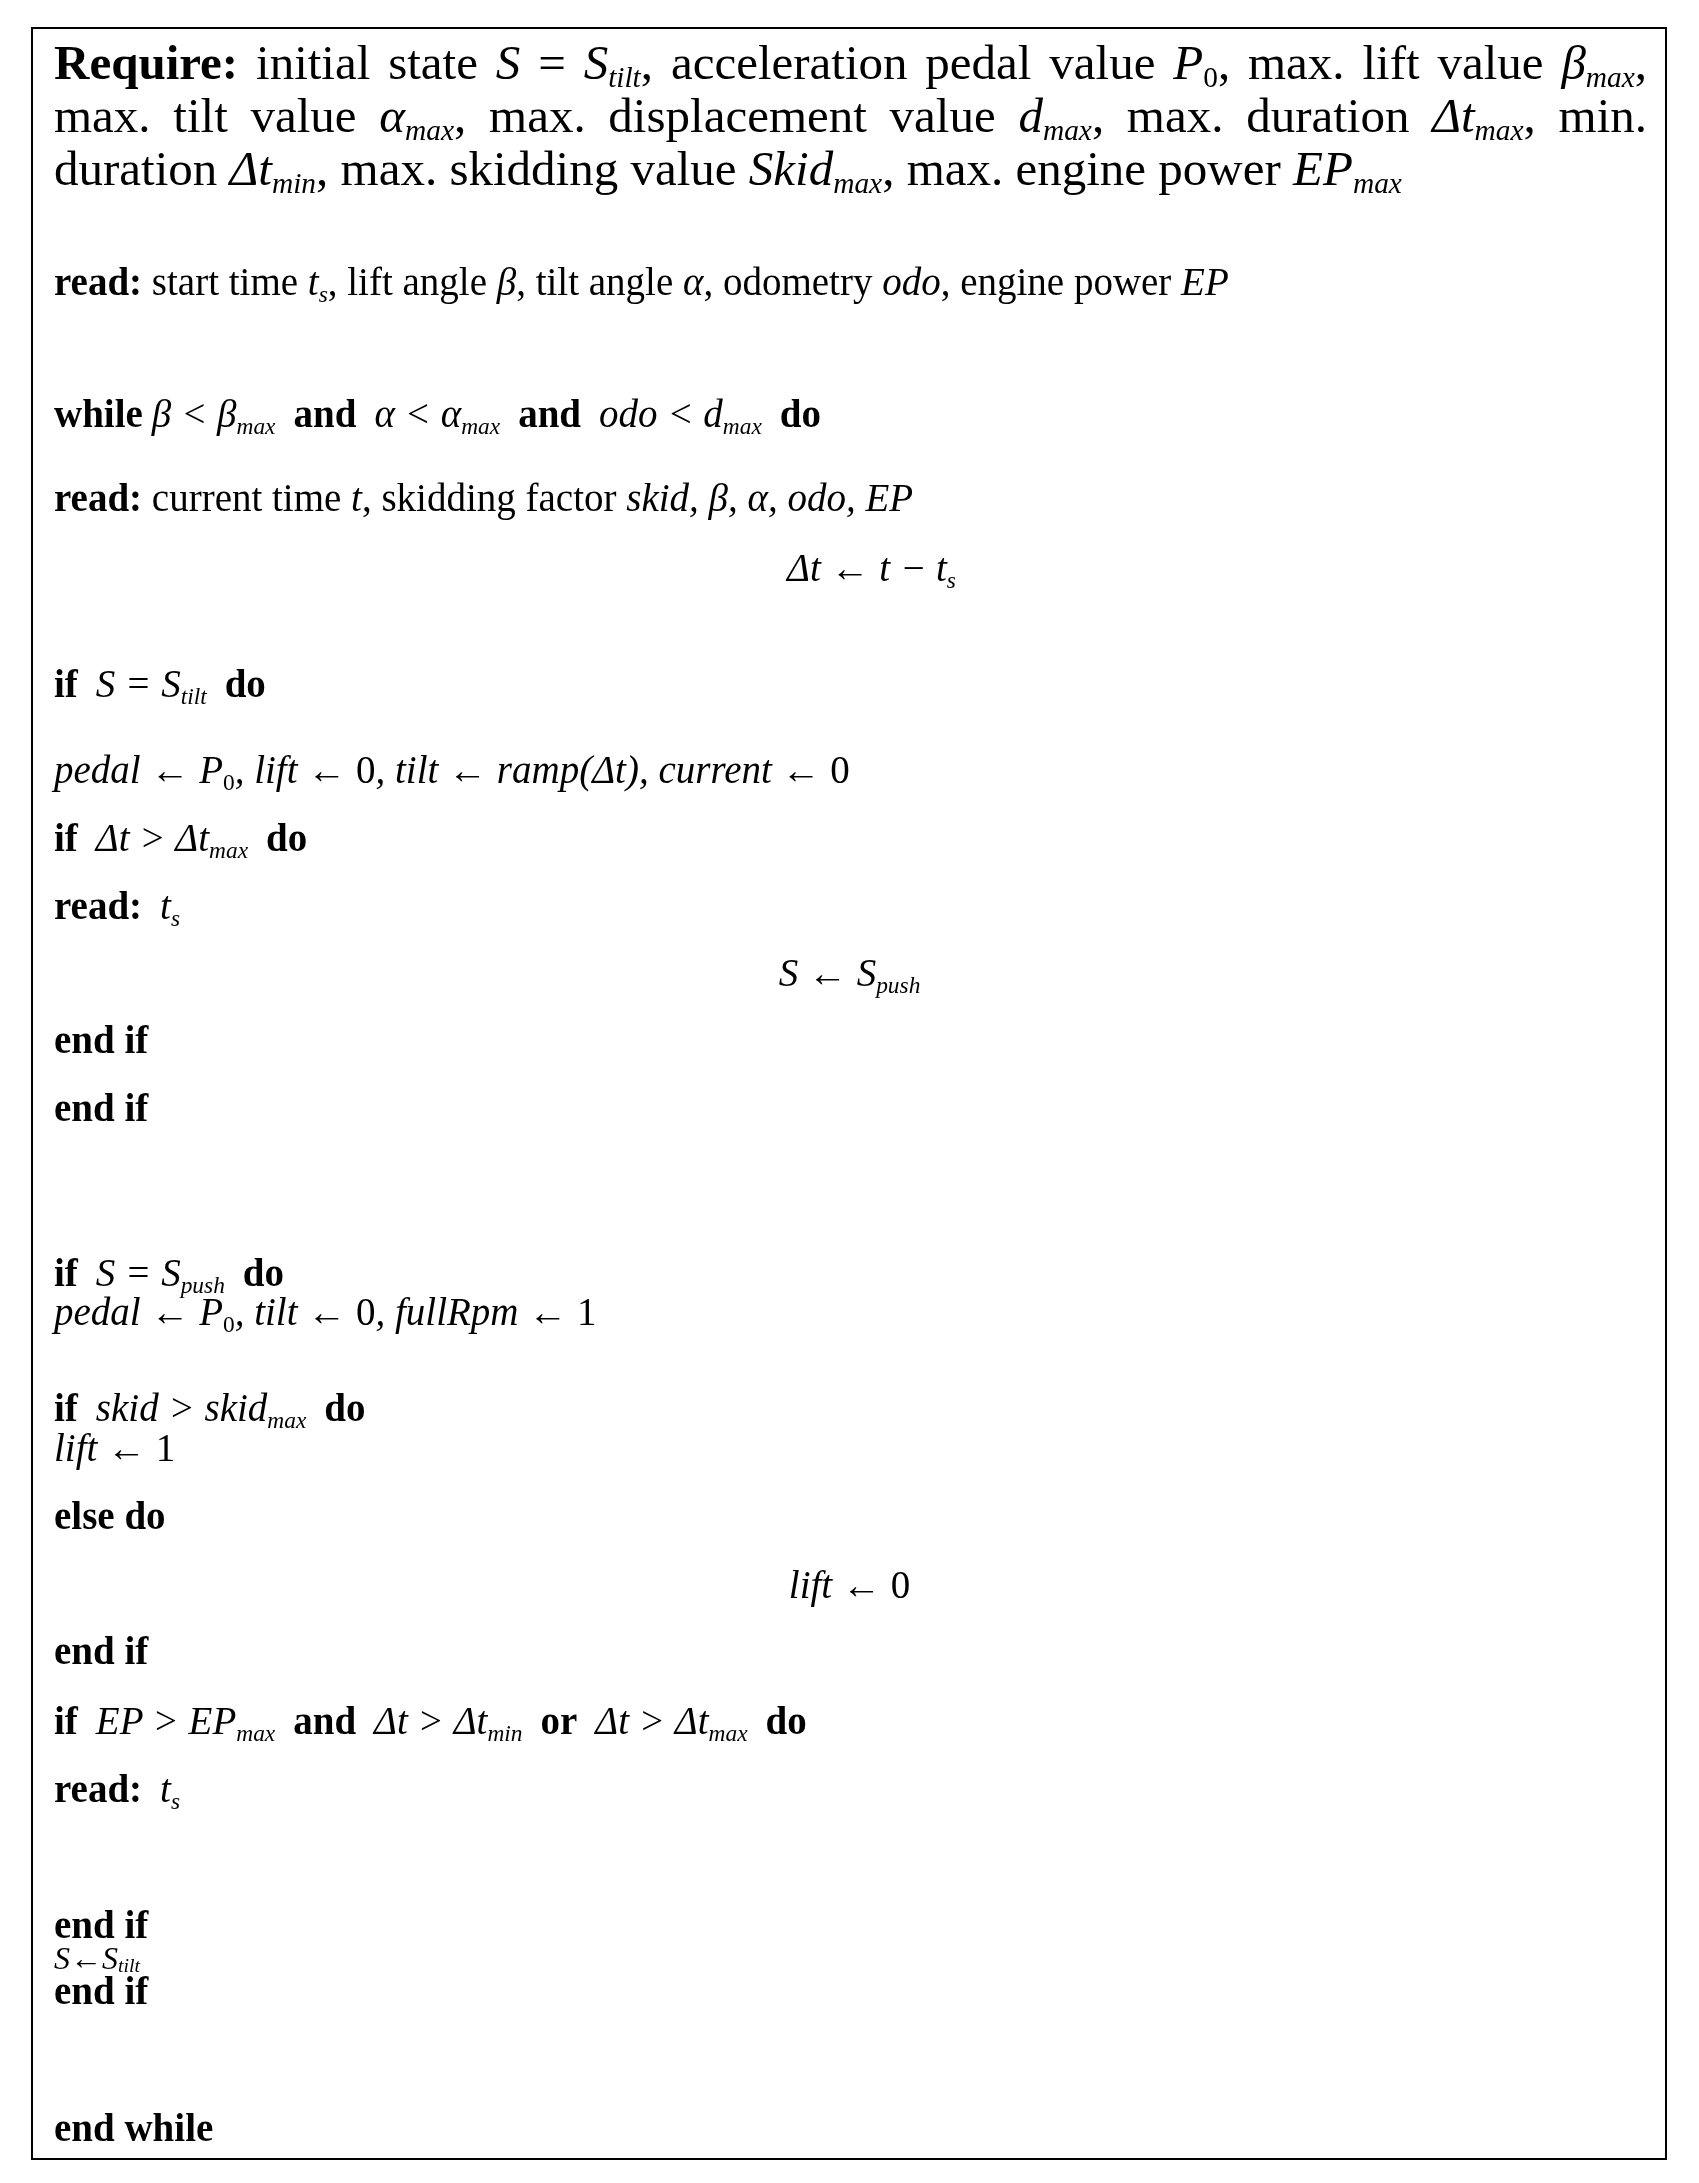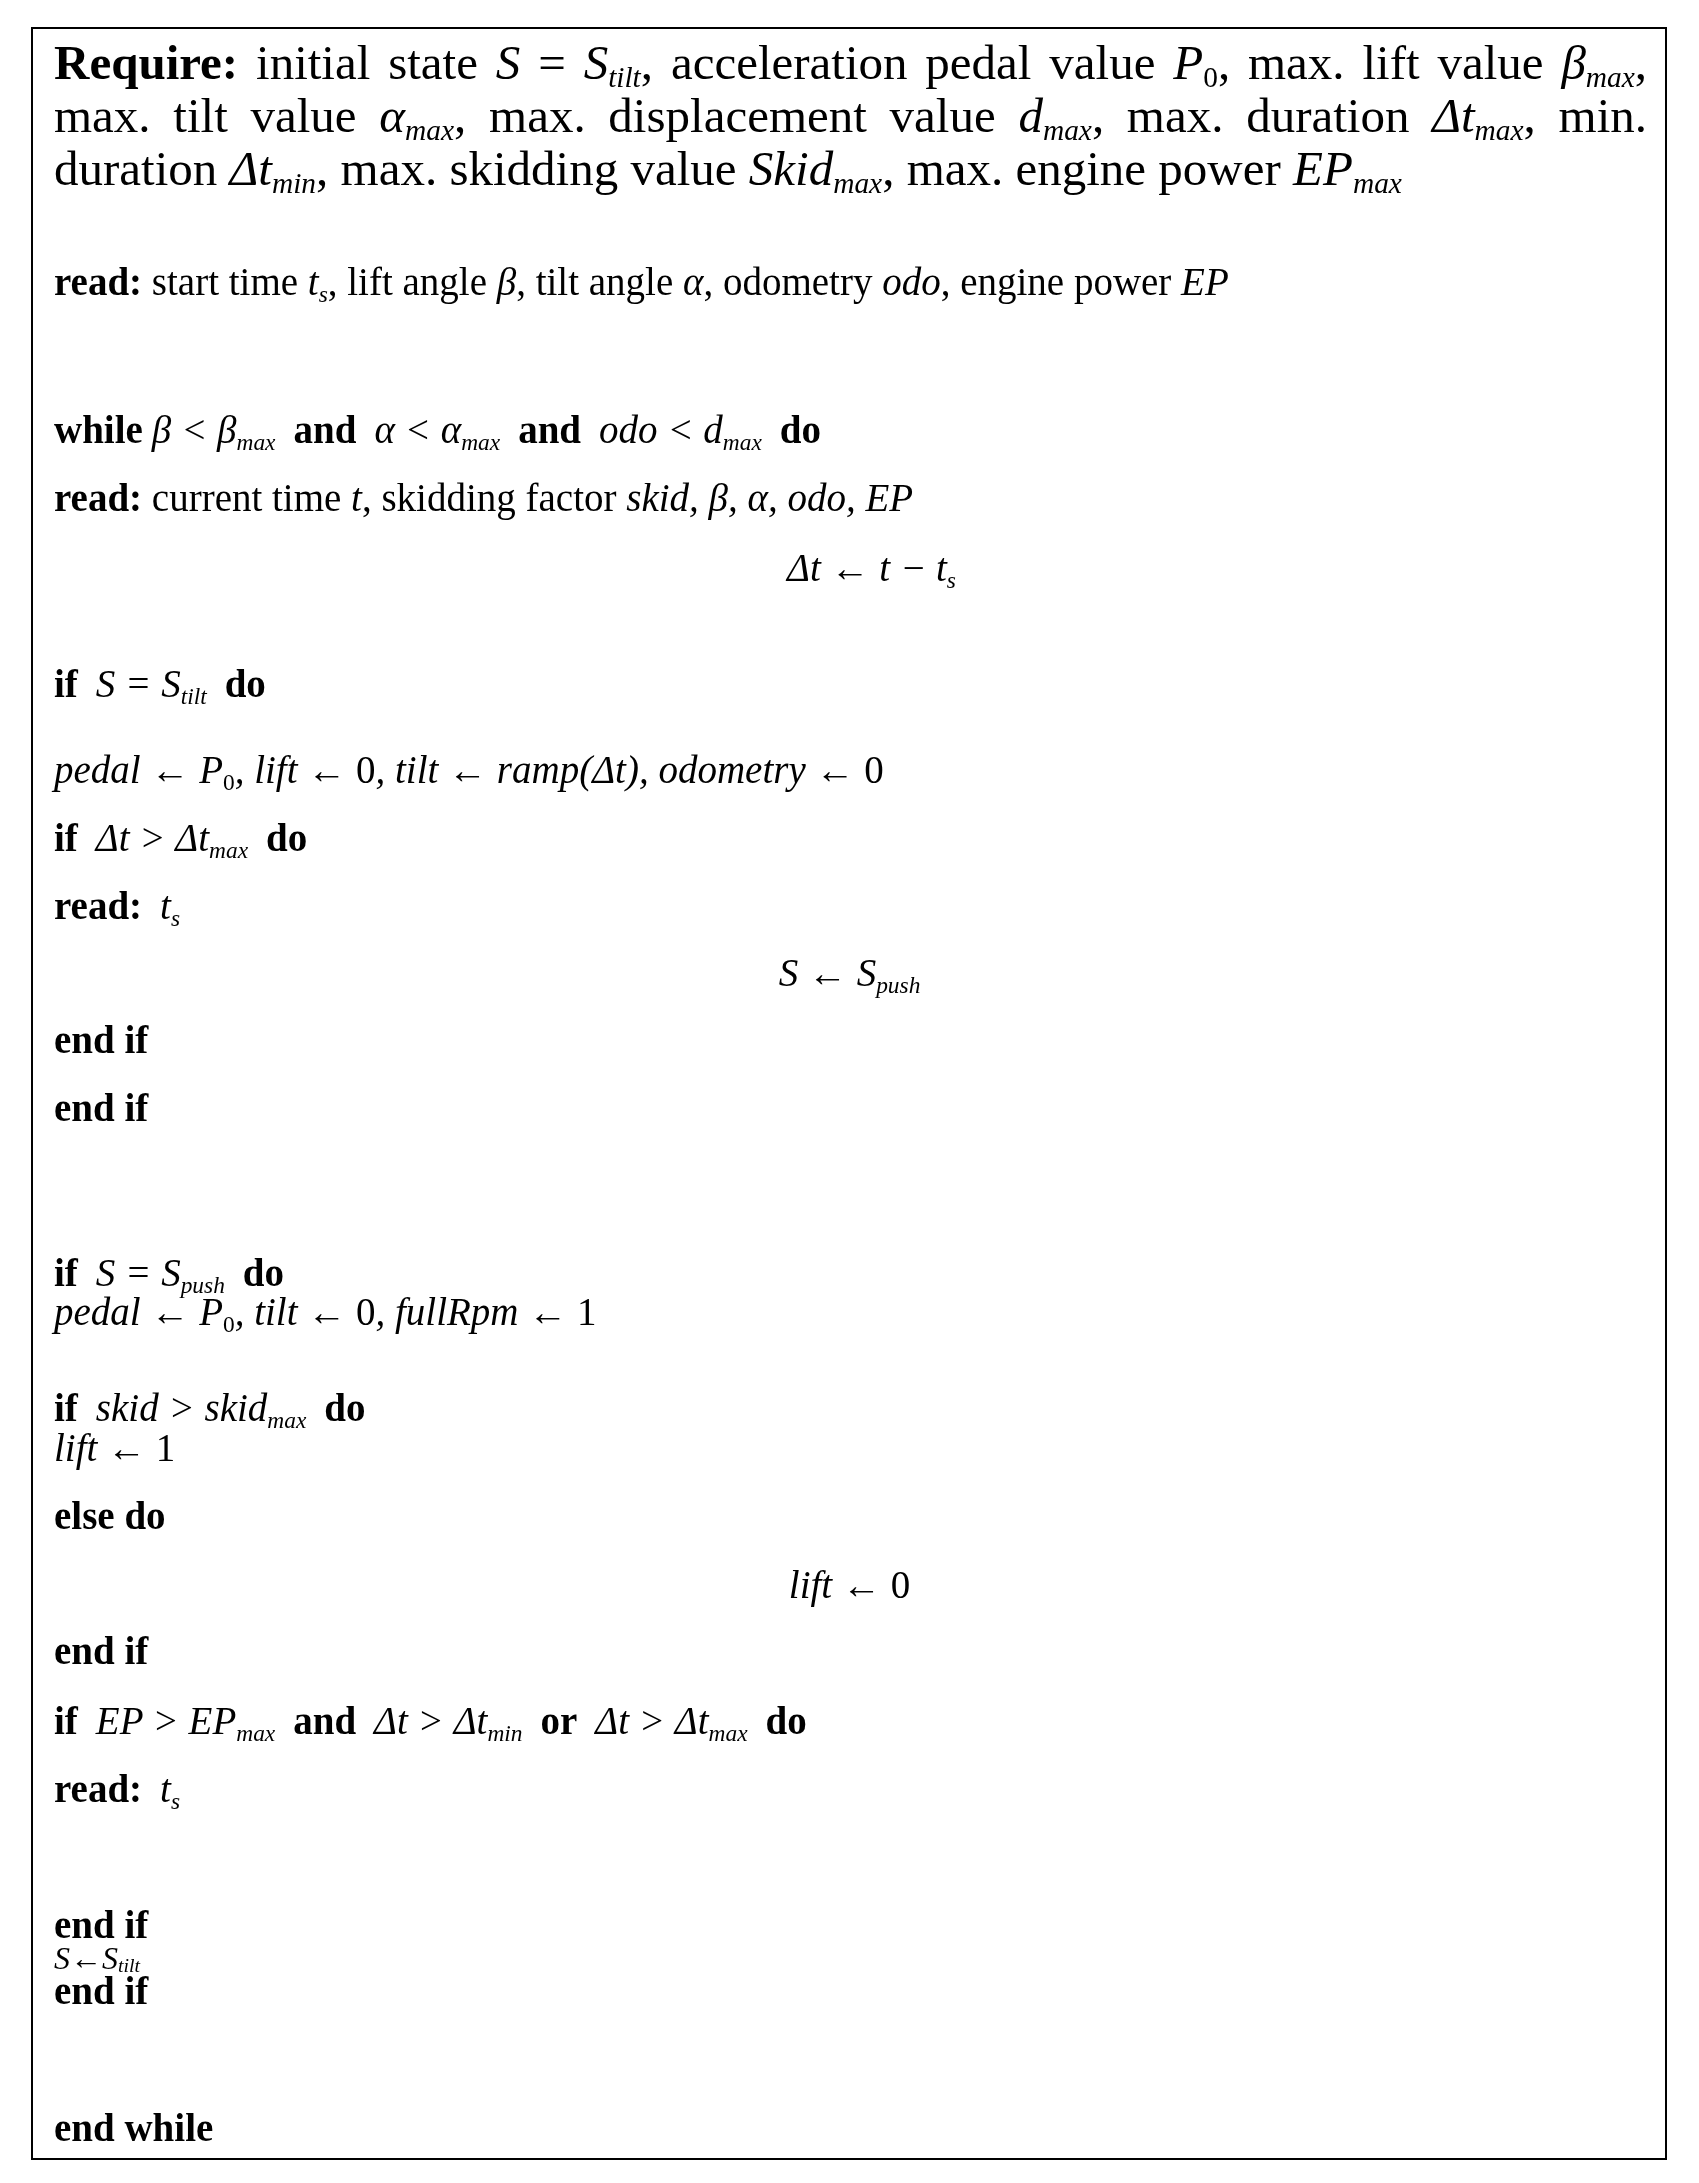--- a/index.html
+++ b/index.html
@@ -27,38 +27,38 @@
 <div class="box"></div>
 
 <div class="wrap" style="top:36px;">
   <span class="kw">Require:</span><span> initial state </span><span class="m">S</span><span> = </span><span class="m">S</span><sub>tilt</sub><span>, acceleration pedal value </span><span class="m">P</span><sub class="up0">0</sub><span>, max. lift value </span><span class="m">β</span><sub>max</sub><span>, max. tilt value </span><span class="m">α</span><sub>max</sub><span>, max. displacement value </span><span class="m">d</span><sub>max</sub><span>, max. duration </span><span class="m">Δt</span><sub>max</sub><span>, min. duration </span><span class="m">Δt</span><sub>min</sub><span>, max. skidding value </span><span class="m">Skid</span><sub>max</sub><span>, max. engine power </span><span class="m">EP</span><sub>max</sub>
 </div>
 
 <div class="line" style="top:254px;">
   <span class="kw">read:</span><span> start time </span><span class="m">t</span><sub>s</sub><span>, lift angle </span><span class="m">β</span><span>, tilt angle </span><span class="m">α</span><span>, odometry </span><span class="m">odo</span><span>, engine power </span><span class="m">EP</span>
 </div>
 
-<div class="line" style="top:402px;">
+<div class="line" style="top:386px;">
   <span class="kw">while</span><span class="sp"></span><span class="m">β &lt; β</span><sub>max</sub><span class="sp"></span><span class="sp"></span><span class="kw">and</span><span class="sp"></span><span class="sp"></span><span class="m">α &lt; α</span><sub>max</sub><span class="sp"></span><span class="sp"></span><span class="kw">and</span><span class="sp"></span><span class="sp"></span><span class="m">odo &lt; d</span><sub>max</sub><span class="sp"></span><span class="sp"></span><span class="kw">do</span>
 </div>
 
 <div class="line" style="top:470px;">
   <span class="kw">read:</span><span> current time </span><span class="m">t</span><span>, skidding factor </span><span class="m">skid,  β,  α,  odo,  EP</span>
 </div>
 
 <div class="line center" style="top:540px;margin-left:22px;">
   <span class="m">Δt ← t − t</span><sub>s</sub>
 </div>
 
 <div class="line" style="top:656px;">
   <span class="kw">if</span><span class="sp"></span><span class="sp"></span><span class="m">S = S</span><sub>tilt</sub><span class="sp"></span><span class="sp"></span><span class="kw">do</span>
 </div>
 
 <div class="line" style="top:742px;">
-  <span class="m">pedal ← P</span><sub class="up0">0</sub><span class="m">,  lift ← </span><span class="up">0</span><span class="m">,  tilt ← ramp(</span><span class="m">Δt</span><span class="m">),  odometry ← </span><span class="up">0</span>
+  <span class="m">pedal ← P</span><sub class="up0">0</sub><span class="m">,  lift ← </span><span class="up">0</span><span class="m">,  tilt ← ramp(</span><span class="m">Δt</span><span class="m">),  current ← </span><span class="up">0</span>
 </div>
 
 <div class="line" style="top:810px;">
   <span class="kw">if</span><span class="sp"></span><span class="sp"></span><span class="m">Δt &gt; Δt</span><sub>max</sub><span class="sp"></span><span class="sp"></span><span class="kw">do</span>
 </div>
 
 <div class="line" style="top:878px;">
   <span class="kw">read:</span><span class="sp"></span><span class="sp"></span><span class="m">t</span><sub>s</sub>
 </div>
 

